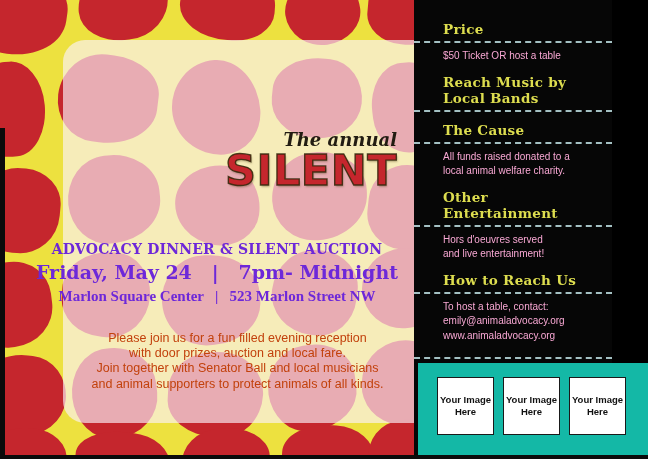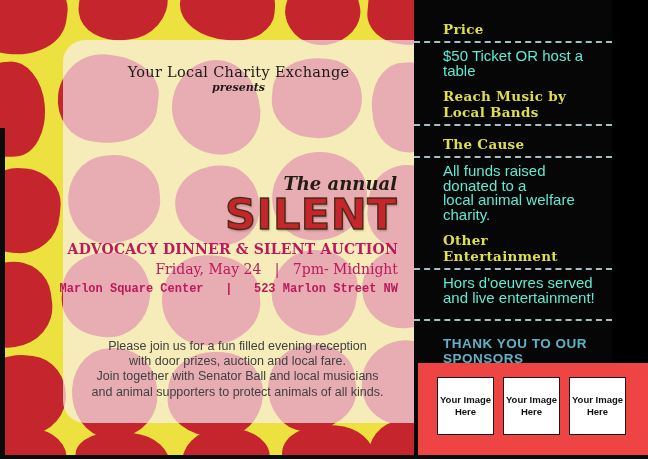--- a/index.html
+++ b/index.html
@@ -18,75 +18,75 @@
     position:absolute;left:63px;top:40px;width:377px;height:383px;
     background:rgba(250,241,249,0.66);border-radius:22px;z-index:2;
   }
   .flyer-content{position:absolute;inset:0;z-index:3;}
   .charity-header{
     position:absolute;left:63px;top:64px;width:351px;text-align:center;
     color:#1d1a15;font-family:"DejaVu Serif","Liberation Serif",serif;
   }
   .charity-header .presenter{font-size:14.5px;letter-spacing:0.3px;}
   .charity-header .presents{font-size:11px;font-style:italic;font-weight:bold;margin-top:1px;}
-  .title-block{position:absolute;right:17px;top:129px;text-align:right;margin-top:44px;}
+  .title-block{position:absolute;right:17px;top:129px;text-align:right;}
   .annual{
     font-family:"DejaVu Serif","Liberation Serif",serif;
     font-weight:bold;font-style:italic;font-size:18px;color:#221c12;margin-bottom:1px;
   }
   .big-title{
     font-family:"DejaVu Sans","Liberation Sans",sans-serif;
     font-weight:bold;font-size:43px;line-height:38px;letter-spacing:0.5px;
     color:#c5262d;-webkit-text-stroke:1.4px rgba(48,39,9,0.85);
     text-shadow:1px 2px 2px rgba(80,60,20,0.35);
   }
-  .details-block{position:absolute;right:16px;top:241px;text-align:right;color:#be185d;}
+  .details-block{position:absolute;right:16px;top:241px;text-align:center;color:#6d28d9;}
   .event-type{
     font-family:"DejaVu Serif","Liberation Serif",serif;font-weight:bold;
     font-size:14px;letter-spacing:0.2px;white-space:pre-wrap;
   }
   .date-time{
-    font-family:"DejaVu Serif","Liberation Serif",serif;font-weight:normal;
-    font-size:14px;margin-top:4px;white-space:pre-wrap;
+    font-family:"DejaVu Serif","Liberation Serif",serif;font-weight:bold;
+    font-size:19px;margin-top:4px;white-space:pre-wrap;
   }
   .venue{
-    font-family:Liberation Mono, monospace;font-weight:bold;
-    font-size:12px;margin-top:5px;white-space:pre-wrap;
+    font-family:Liberation Serif, serif;font-weight:bold;
+    font-size:15px;margin-top:5px;white-space:pre-wrap;
   }
   .invitation{
-    position:absolute;left:55px;top:339px;width:365px;text-align:center;
-    font-size:12.5px;line-height:15.2px;color:#404040;white-space:pre-line;
+    position:absolute;left:55px;top:331px;width:365px;text-align:center;
+    font-size:12.5px;line-height:15.2px;color:#c2410c;white-space:pre-line;
   }
   .edge-left{position:absolute;left:0;top:128px;width:5px;height:331px;background:#0b0b0b;z-index:6;}
   .edge-bottom{position:absolute;left:0;bottom:0;width:648px;height:4px;background:#0b0b0b;z-index:7;}
 
   
   .sidebar{
     position:absolute;left:414px;top:0;width:198px;height:459px;
     background:#060606;box-sizing:border-box;padding:21px 12px 0 29px;
   }
   .side-section{margin-bottom:10px;}
   .side-heading{
     font-family:"DejaVu Serif","Liberation Serif",serif;font-weight:bold;
     font-size:13.5px;color:#dddd4f;letter-spacing:0.3px;margin-bottom:4px;
   }
   .divider{
     border-top:2px dashed #a3c0c3;height:0;margin:0 -12px 6px -29px;
   }
   .side-body{
-    font-size:15px;line-height:14.5px;color:#5eead4;white-space:pre-line;
+    font-size:10px;line-height:14.5px;color:#f9a8d4;white-space:pre-line;
   }
   .divider.final{margin-top:14px;margin-bottom:0;}
   .sponsors-heading{
     margin-top:15px;font-size:13.5px;font-weight:bold;color:#5fb2c6;
     letter-spacing:0.5px;
   }
   .sponsor-area{
     position:absolute;left:418px;top:363px;width:230px;height:92px;
-    background:#ef4444;box-sizing:border-box;
+    background:#14b8a6;box-sizing:border-box;
     display:flex;gap:9px;padding:14px 0 0 19px;z-index:5;
   }
   .sponsor-box{
     width:55px;height:56px;background:#ffffff;border:1px solid #1a1a1a;
     display:flex;align-items:center;justify-content:center;text-align:center;
     font-size:9.5px;font-weight:bold;line-height:12px;color:#111;
   }
 </style>
 </head>
 <body>
@@ -122,24 +122,20 @@
         <div class="blob" style="left: 362px; top: 340px; width: 80px; height: 85px; border-radius: 56% 44% 48% 52% / 51% 49% 53% 47%; transform: rotate(5deg);"></div>
         <div class="blob" style="left: -18px; top: 428px; width: 85px; height: 70px; border-radius: 49% 51% 53% 47% / 54% 46% 50% 50%; transform: rotate(-4deg);"></div>
         <div class="blob" style="left: 75px; top: 432px; width: 95px; height: 60px; border-radius: 54% 46% 49% 51% / 47% 53% 55% 45%; transform: rotate(6deg);"></div>
         <div class="blob" style="left: 182px; top: 428px; width: 88px; height: 65px; border-radius: 46% 54% 56% 44% / 52% 48% 49% 51%; transform: rotate(-5deg);"></div>
         <div class="blob" style="left: 282px; top: 425px; width: 92px; height: 62px; border-radius: 55% 45% 47% 53% / 50% 50% 54% 46%; transform: rotate(4deg);"></div>
         <div class="blob" style="left: 368px; top: 420px; width: 75px; height: 70px; border-radius: 51% 49% 54% 46% / 56% 44% 48% 52%; transform: rotate(-6deg);"></div>
       </div>
     <div class="pink-overlay"></div>
     <div class="flyer-content">
 
-      <div class="charity-header">
-        <div class="presenter">Your Local Charity Exchange</div>
-        <div class="presents">presents</div>
-      </div>
 
       <div class="title-block">
         <div class="annual">The annual</div>
         <div class="big-title">SILENT</div>
       </div>
 
       <div class="details-block">
         <div class="event-type">ADVOCACY DINNER &amp; SILENT AUCTION</div>
         <div class="date-time">Friday, May 24   |   7pm- Midnight</div>
         <div class="venue">Marlon Square Center   |   523 Marlon Street NW</div>
@@ -172,20 +168,27 @@
 local animal welfare charity.</div>
     </div>
 
     <div class="side-section">
       <div class="side-heading">Other Entertainment</div>
       <div class="divider"></div>
       <div class="side-body">Hors d'oeuvres served
 and live entertainment!</div>
     </div>
 
+    <div class="side-section">
+      <div class="side-heading">How to Reach Us</div>
+      <div class="divider"></div>
+      <div class="side-body">To host a table, contact:
+emily@animaladvocacy.org
+www.animaladvocacy.org</div>
+    </div>
 
     <div class="divider final"></div>
     <div class="sponsors-heading">THANK YOU TO OUR SPONSORS</div>
   </div>
 
   <div class="sponsor-area">
     <div class="sponsor-box">Your Image Here</div>
     <div class="sponsor-box">Your Image Here</div>
     <div class="sponsor-box">Your Image Here</div>
   </div>

